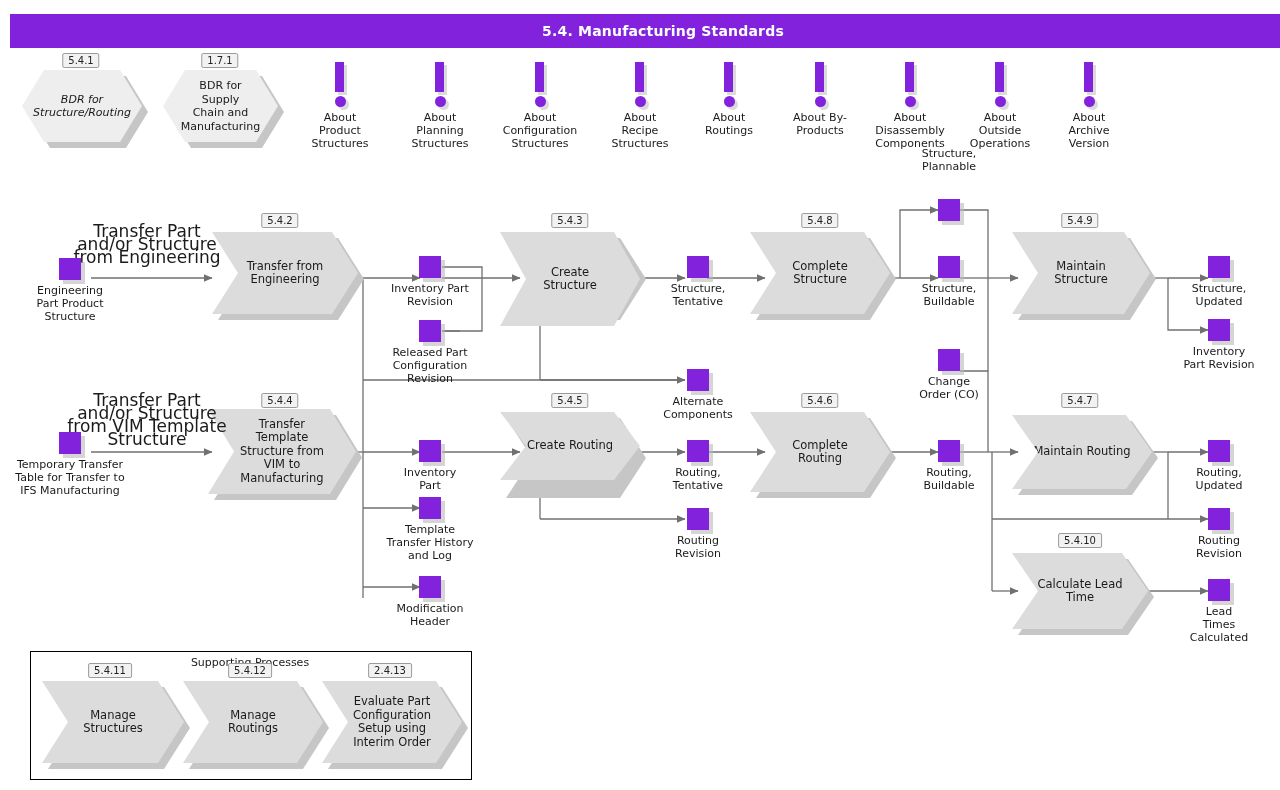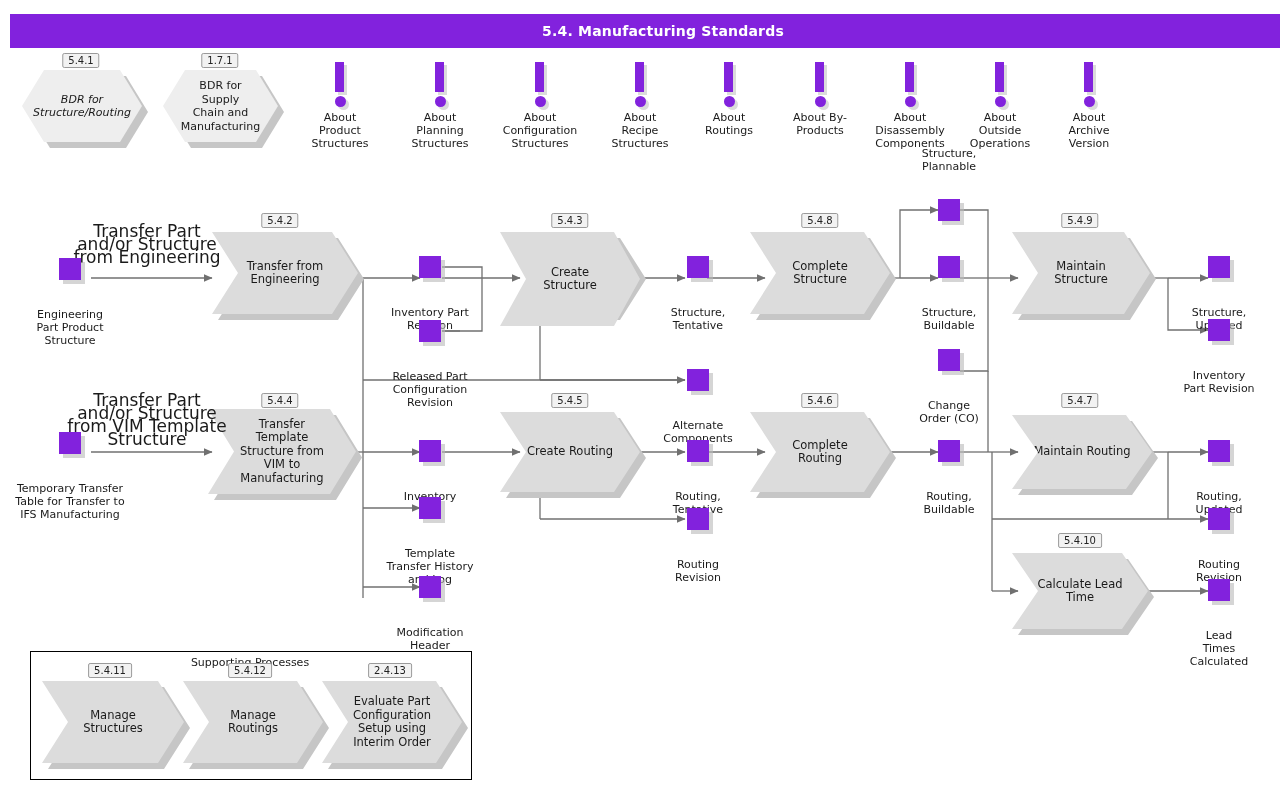--- a/index.html
+++ b/index.html
@@ -73,21 +73,20 @@
     background:var(--brand,#8222dd);
   }
   .sqshadow{
     position:absolute;left:4px;top:4px;width:22px;height:22px;
     background:#b9b9b9;opacity:.6;z-index:-1;
   }
   .datalabel{
     position:absolute;top:26px;left:11px;transform:translateX(-50%);
     font-size:11px;color:#1a1a1a;line-height:13px;text-align:center;
     white-space:nowrap;
-    margin-top:24px;
   }
   .datalabel.above{top:auto;bottom:26px;}
 
   
   .infowrap{position:absolute;z-index:5;}
   .bang-bar{
     position:absolute;left:0;top:0;width:9px;height:30px;
     background:var(--brand,#8222dd);
   }
   .bang-bar::after{
@@ -312,21 +311,21 @@
   <div class="chevwrap" style="left:208px;top:409px;">
     <div class="chevshadow" style="width:148px;height:85px;"></div>
     <div class="chevbody" style="width:148px;height:85px;">
       <span class="ml" style="padding:0 20px;">Transfer<br>Template<br>Structure from<br>VIM to<br>Manufacturing</span>
     </div>
   </div>
 
   <div class="idtag" style="left:570px;top:393px;">5.4.5</div>
   <div class="chevwrap" style="left:500px;top:412px;">
     <div class="chevshadow" style="width:140px;height:80px;"></div>
-    <div class="chevbody" style="width:140px;height:80px;">
+    <div class="chevbody" style="width:140px;height:68px;">
       <span class="ml" style="padding:0 18px;">Create Routing</span>
     </div>
   </div>
 
   <div class="idtag" style="left:820px;top:393px;">5.4.6</div>
   <div class="chevwrap" style="left:750px;top:412px;">
     <div class="chevshadow" style="width:140px;height:80px;"></div>
     <div class="chevbody" style="width:140px;height:80px;">
       <span class="ml">Complete<br>Routing</span>
     </div>

